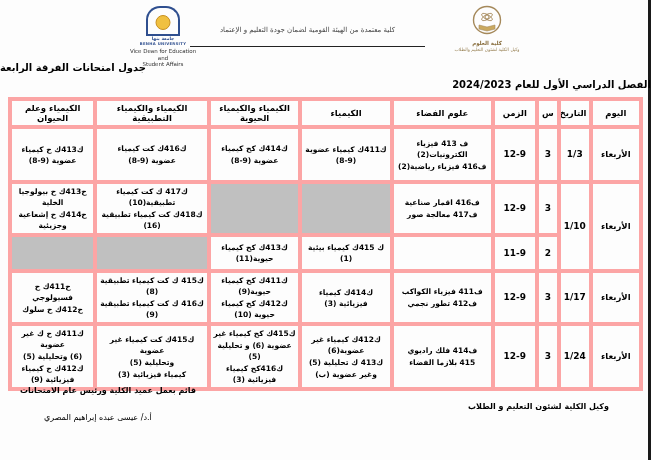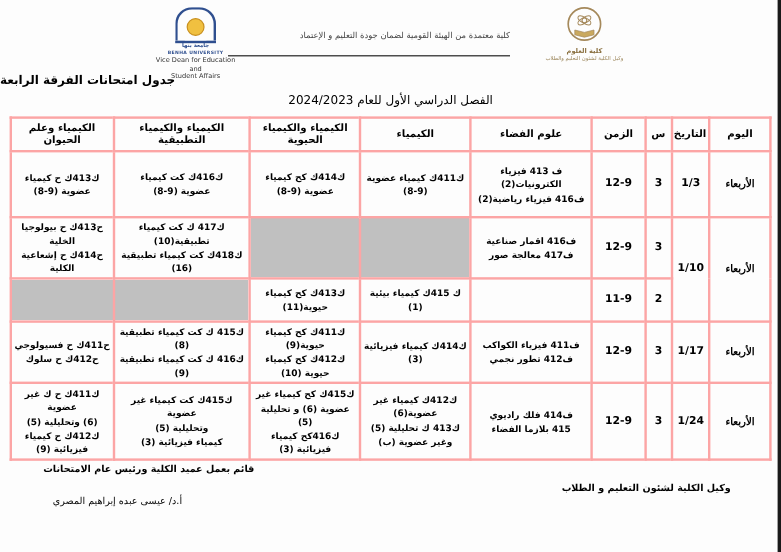--- a/index.html
+++ b/index.html
@@ -11,53 +11,53 @@
   
   .hdr-left{position:absolute;left:128px;top:6px;width:70px;text-align:center;}
   .hdr-left .arch{width:30px;height:26px;margin:0 auto;border:2px solid #2f4f8f;border-bottom:none;
     border-radius:14px 14px 0 0;position:relative;}
   .hdr-left .sun{position:absolute;left:50%;top:7px;transform:translateX(-50%);
     width:13px;height:13px;border-radius:50%;background:#f0c040;border:1px solid #c89020;}
   .hdr-left .base{height:2px;background:#2f4f8f;width:34px;margin:0 auto;}
   .uni-ar{font-size:4.5px;color:#2f4f8f;font-weight:bold;line-height:5px;}
   .uni-en{font-size:3.8px;color:#2f4f8f;font-weight:bold;letter-spacing:.3px;line-height:5px;}
   .uni-cap{font-size:5.5px;color:#333;line-height:6.5px;margin-top:2px;}
-  .hdr-center{position:absolute;left:190px;top:26px;width:235px;direction:rtl;}
+  .hdr-center{position:absolute;left:190px;top:26px;width:235px;text-align:center;direction:rtl;}
   .hdr-center .accred{font-size:7px;color:#444;}
   .hdr-center .rule{border-bottom:1px solid #222;margin-top:12px;}
   .hdr-right{position:absolute;left:432px;top:5px;width:110px;text-align:center;}
   .hdr-right .emblem{width:30px;height:30px;margin:0 auto;}
   .fac-ar{font-size:5.5px;color:#8a7040;font-weight:bold;line-height:7px;margin-top:1px;}
   .fac-cap{font-size:4.5px;color:#9a8458;line-height:6px;}
   .doc-title{position:absolute;left:0;top:62px;width:100%;text-align:left;direction:rtl;
     font-size:10px;font-weight:bold;}
-  .doc-subtitle{position:absolute;left:0;top:79px;width:100%;text-align:center;direction:rtl;
-    font-size:10px;font-weight:normal;}
+  .doc-subtitle{position:absolute;left:0;top:79px;width:100%;direction:rtl;
+    font-size:10px;font-weight:bold;}
   
   table.sched{position:absolute;left:8px;top:97px;width:635px;border-collapse:collapse;
     table-layout:fixed;direction:rtl;}
-  .sched th,.sched td{border:2px solid #fca5a5;text-align:center;vertical-align:middle;
+  .sched th,.sched td{border:4px solid #fca5a5;text-align:center;vertical-align:middle;
     padding:1px 2px;overflow:hidden;}
   .sched{border:2px solid #000;}
   .sched th{font-size:8.5px;font-weight:bold;}
   .sched td{font-size:7.5px;font-weight:bold;}
   .sched td .line{line-height:11px;margin:1px 0;}
   td.shaded{background:var(--shade,#c0c0c0);}
-  td.c-day{font-size:8.5px;font-family:Liberation Serif, serif;}
+  td.c-day{font-size:8.5px;}
   td.c-date,td.c-hrs,td.c-time{font-size:9px;margin-left:44px;}
   thead tr{height:28px;}
   tbody tr:nth-child(1){height:55px;}
   tbody tr:nth-child(2){height:42px;}
   tbody tr:nth-child(3){height:36px;}
   tbody tr:nth-child(4){height:50px;}
   tbody tr:nth-child(5){height:64px;}
   
   .f-right{position:absolute;right:42px;top:386px;direction:rtl;
     font-size:8px;font-weight:bold;letter-spacing:.2px;margin-top:16px;}
-  .f-left1{position:absolute;left:36px;top:386px;direction:rtl;
+  .f-left1{position:absolute;left:20px;top:386px;direction:rtl;
     font-size:8px;font-weight:bold;}
   .f-left2{position:absolute;left:44px;top:413px;direction:rtl;
     font-size:8px;font-weight:normal;}
 </style>
 </head>
 <body>
 
 <div class="scan-edge"></div>
 
 <div class="hdr-left">
@@ -169,21 +169,21 @@
           <div class="line">ف417 معالجة صور</div>
         </td>
         <td class="shaded"></td>
         <td class="shaded"></td>
         <td>
           <div class="line">ك417 ك كت كيمياء تطبيقية(10)</div>
           <div class="line">ك418ك كت كيمياء تطبيقية (16)</div>
         </td>
         <td>
           <div class="line">ح413ك ح بيولوجيا الخلية</div>
-          <div class="line">ح414ك ح إشعاعية الكلية</div>
+          <div class="line">ح414ك ح إشعاعية وجزيئية</div>
         </td>
       </tr>
       <tr>
         <td class="c-hrs">
           <div class="line">2</div>
         </td>
         <td class="c-time">
           <div class="line">11-9</div>
         </td>
         <td></td>

